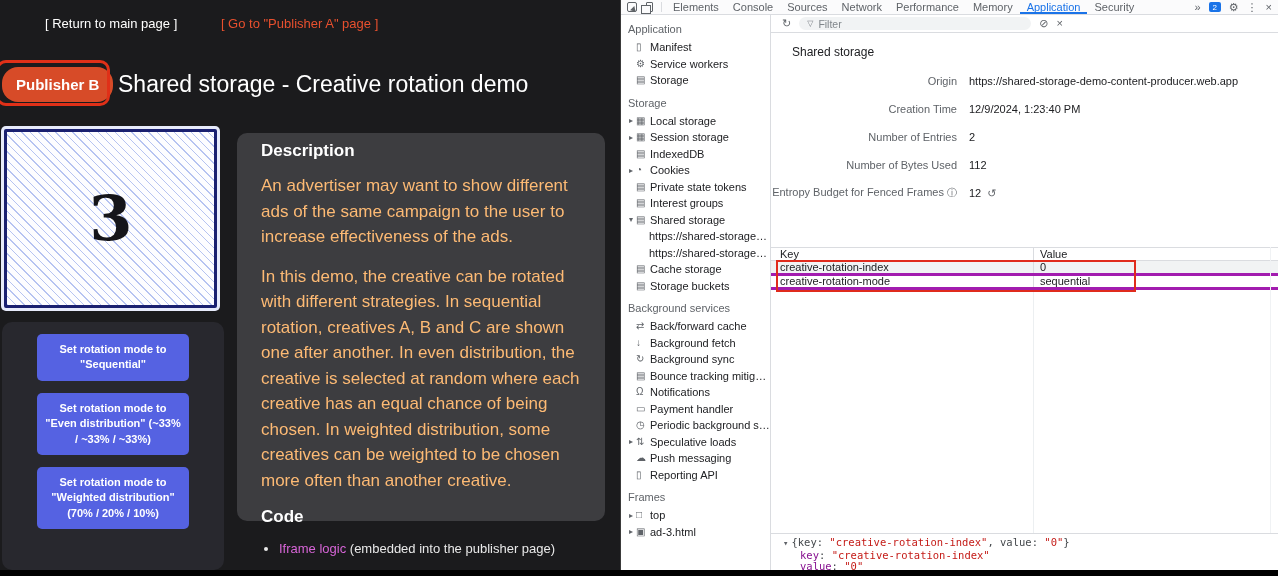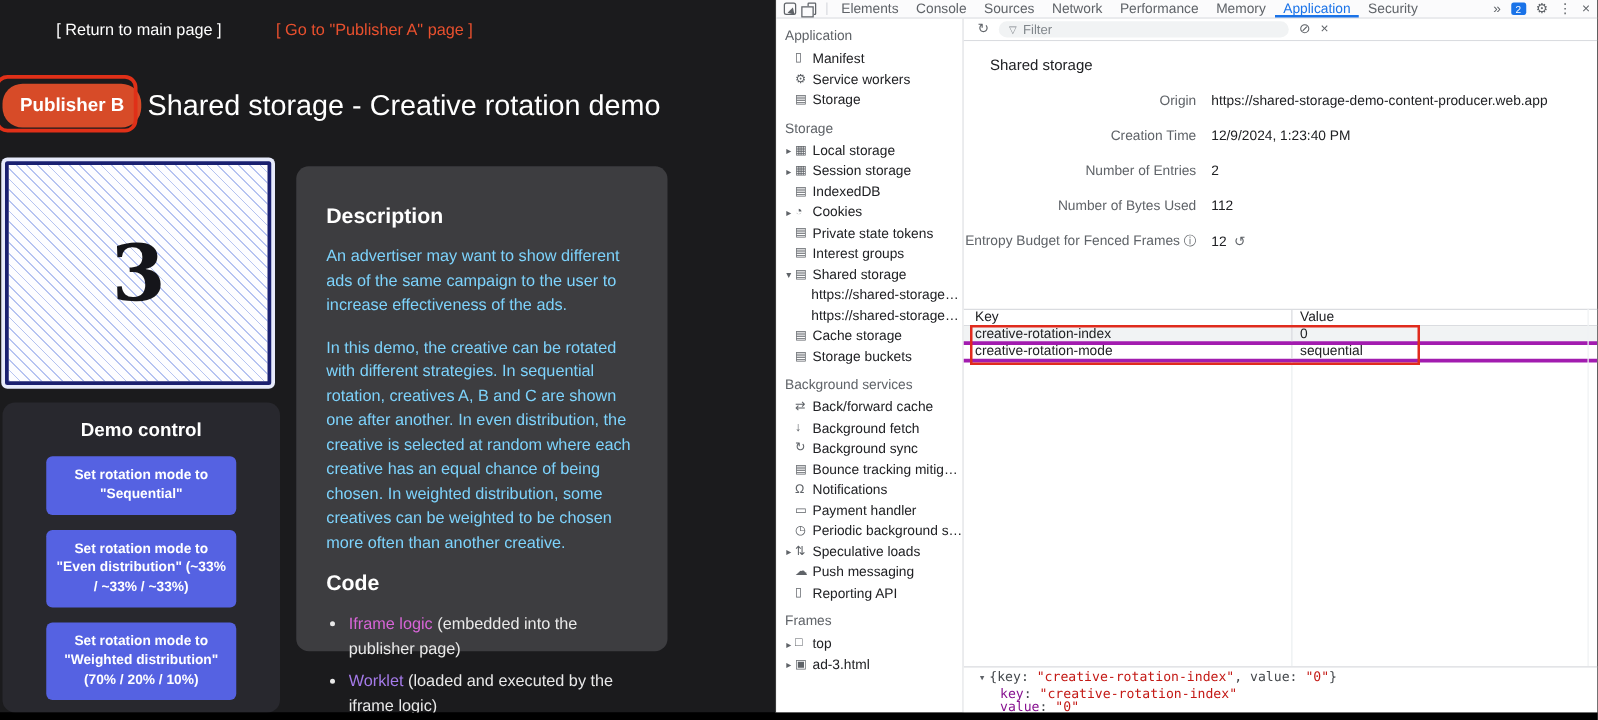--- a/index.html
+++ b/index.html
@@ -31,24 +31,24 @@
   .creative-number { font-family: "DejaVu Serif", serif; font-size: 62px; font-weight: bold;
     color: #15151a; transform: rotate(-2deg); }
 
   .demo-panel { position: absolute; left: 2px; top: 322px; width: 222px; height: 248px;
     background: #28282e; border-radius: 10px; }
   .demo-title { text-align: center; color: #fff; font-weight: bold; font-size: 15px; padding-top: 14px; }
   .demo-btn { display: block; width: 152px; margin: 12px auto 0; background: #5562e2; color: #fff;
     font-weight: bold; font-size: 11px; line-height: 1.4; border: none; border-radius: 5px;
     padding: 8px 6px; text-align: center; cursor: pointer; font-family: inherit; }
 
-  .desc-panel { position: absolute; left: 237px; top: 133px; width: 297px; height: 388px;
-    background: #3d3d40; border-radius: 10px; padding: 30px 24px; color: #e9e9e9; }
+  .desc-panel { position: absolute; left: 237px; top: 133px; width: 368px; height: 388px;
+    background: #3d3d40; border-radius: 10px; padding: 8px 24px; color: #e9e9e9; }
   .desc-panel h2 { font-size: 17px; color: #fff; margin: 0 0 12px; }
-  .desc-panel p { font-size: 13px; line-height: 1.5; margin: 0 0 14px; color: #7dd3fc; }
+  .desc-panel p { font-size: 17px; line-height: 1.5; margin: 0 0 14px; color: #fdba74; }
   .desc-panel .code-h { margin-top: 4px; }
   .desc-panel ul { margin: 10px 0 0 18px; }
   .desc-panel li { font-size: 13px; line-height: 1.5; margin-bottom: 7px; }
   .lnk-iframe { color: #d765d7; text-decoration: none; cursor: pointer; }
   .lnk-worklet { color: #a47ae8; text-decoration: none; cursor: pointer; }
 
   
   .devtools { position: absolute; left: 620px; top: 0; width: 658px; height: 570px;
     background: #fff; border-left: 1px solid #3a3a3a; font-size: 11px; color: #202124; }
 
@@ -134,21 +134,20 @@
 
     <div class="pub-annotation"></div>
     <button class="publisher-btn">Publisher B</button>
     <h1 class="page-title">Shared storage - Creative rotation demo</h1>
 
     <div class="creative">
       <span class="creative-number">3</span>
     </div>
 
     <div class="demo-panel">
-      <div class="demo-title">Demo control</div>
       <button class="demo-btn">Set rotation mode to "Sequential"</button>
       <button class="demo-btn">Set rotation mode to "Even distribution" (~33% / ~33% / ~33%)</button>
       <button class="demo-btn">Set rotation mode to "Weighted distribution" (70% / 20% / 10%)</button>
     </div>
 
     <div class="desc-panel">
       <h2>Description</h2>
       <p>An advertiser may want to show different ads of the same campaign to the user to increase effectiveness of the ads.</p>
       <p>In this demo, the creative can be rotated with different strategies. In sequential rotation, creatives A, B and C are shown one after another. In even distribution, the creative is selected at random where each creative has an equal chance of being chosen. In weighted distribution, some creatives can be weighted to be chosen more often than another creative.</p>
       <h2 class="code-h">Code</h2>

